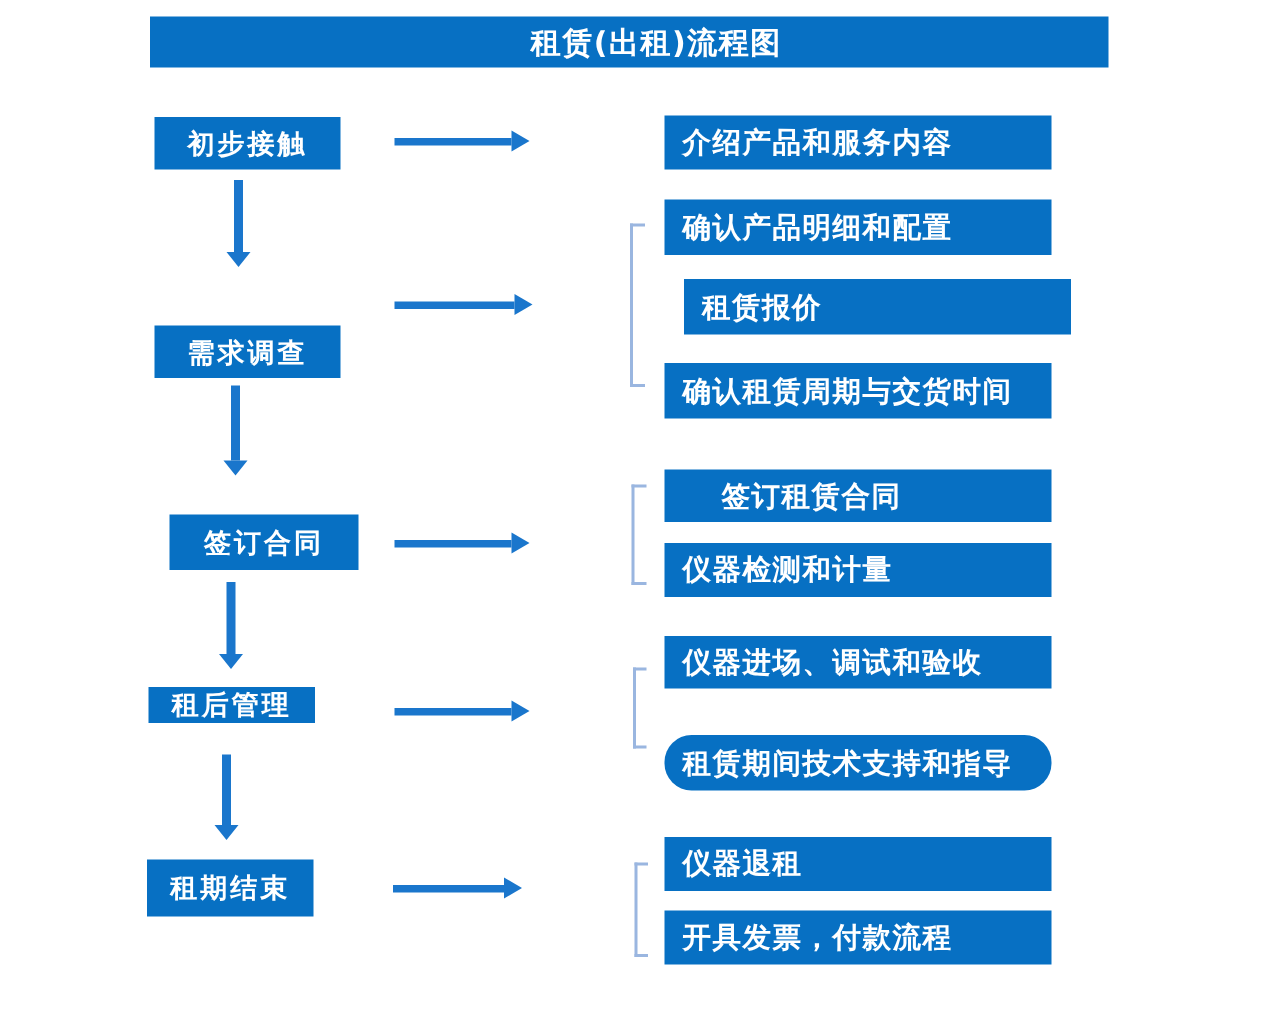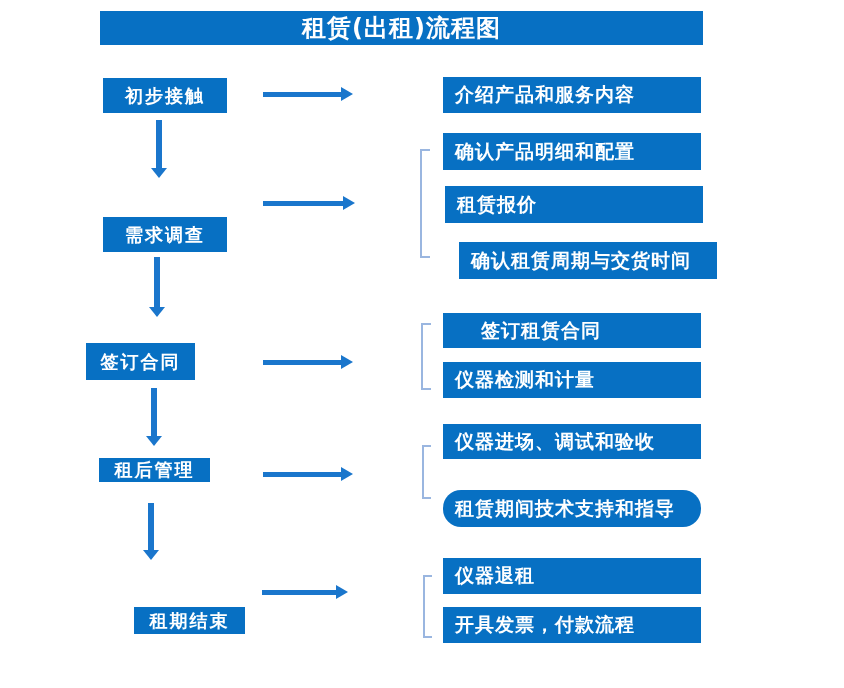--- a/index.html
+++ b/index.html
@@ -10,23 +10,24 @@
   .canvas {
     position:relative;
     width:844px; height:688px;
     background: var(--background, #fff);
     overflow:hidden;
   }
   .title-bar {
     position:absolute; left:100px; top:11px; width:603px; height:34px;
     background: var(--box, #0770C3);
     color: var(--text, #fff);
-    font-size:24px; font-weight:bold;
+    font-size:20px; font-weight:bold;
     display:flex; align-items:center; justify-content:center;
     letter-spacing:1px;
+    padding-left:36px;
   }
   .step-box {
     position:absolute;
     background: var(--box, #0770C3);
     color: var(--text, #fff);
     font-size:18px; font-weight:bold; letter-spacing:2px;
     display:flex; align-items:center; justify-content:center;
     white-space:nowrap;
   }
   .output-box {
@@ -68,23 +69,23 @@
 </style>
 </head>
 <body>
 
 <div class="canvas">
 
   <div class="title-bar">租赁(出租)流程图</div>
 
   <div class="step-box" style="left:103px; top:78px;  width:124px; height:35px;">初步接触</div>
   <div class="step-box" style="left:103px; top:189px; width:124px; height:35px;margin-top:28px;">需求调查</div>
-  <div class="step-box" style="left:86px; top:343px; width:109px; height:37px;">签订合同</div>
+  <div class="step-box" style="left:113px; top:343px; width:126px; height:37px;">签订合同</div>
   <div class="step-box" style="left:99px;  top:458px; width:111px; height:24px;">租后管理</div>
-  <div class="step-box" style="left:98px;  top:607px; width:111px; height:27px;margin-left:36px;">租期结束</div>
+  <div class="step-box" style="left:98px;  top:573px; width:111px; height:38px;">租期结束</div>
 
   <div class="arrow-down" style="left:151px; top:120px; height:58px;">
     <div class="shaft"></div>
     <div class="head"></div>
   </div>
   <div class="arrow-down" style="left:149px; top:257px; height:60px;">
     <div class="shaft"></div>
     <div class="head"></div>
   </div>
   <div class="arrow-down" style="left:146px; top:388px; height:58px;">
@@ -118,22 +119,22 @@
   </div>
 
   <div class="bracket" style="left:420px; top:149px; width:10px; height:109px;"></div>
   <div class="bracket" style="left:421px; top:323px; width:10px; height:67px;"></div>
   <div class="bracket" style="left:422px; top:445px; width:9px;  height:54px;"></div>
   <div class="bracket" style="left:423px; top:575px; width:9px;  height:63px;"></div>
 
   <div class="output-box" style="left:443px; top:77px;  height:36px;">介绍产品和服务内容</div>
 
   <div class="output-box" style="left:443px; top:133px; height:37px;">确认产品明细和配置</div>
-  <div class="output-box" style="left:445px; top:186px; height:37px;">租赁报价</div>
-  <div class="output-box" style="left:443px; top:242px; height:37px;margin-left:16px;">确认租赁周期与交货时间</div>
+  <div class="output-box" style="left:456px; top:186px; height:37px;">租赁报价</div>
+  <div class="output-box" style="left:443px; top:242px; height:37px;">确认租赁周期与交货时间</div>
 
   <div class="output-box" style="left:443px; top:313px; height:35px;padding-left:38px;">签订租赁合同</div>
   <div class="output-box" style="left:443px; top:362px; height:36px;">仪器检测和计量</div>
 
   <div class="output-box" style="left:443px; top:424px; height:35px;">仪器进场、调试和验收</div>
   <div class="output-box" style="left:443px; top:490px; height:37px;border-radius:18px;">租赁期间技术支持和指导</div>
 
   <div class="output-box" style="left:443px; top:558px; height:36px;">仪器退租</div>
   <div class="output-box" style="left:443px; top:607px; height:36px;">开具发票，付款流程</div>
 

